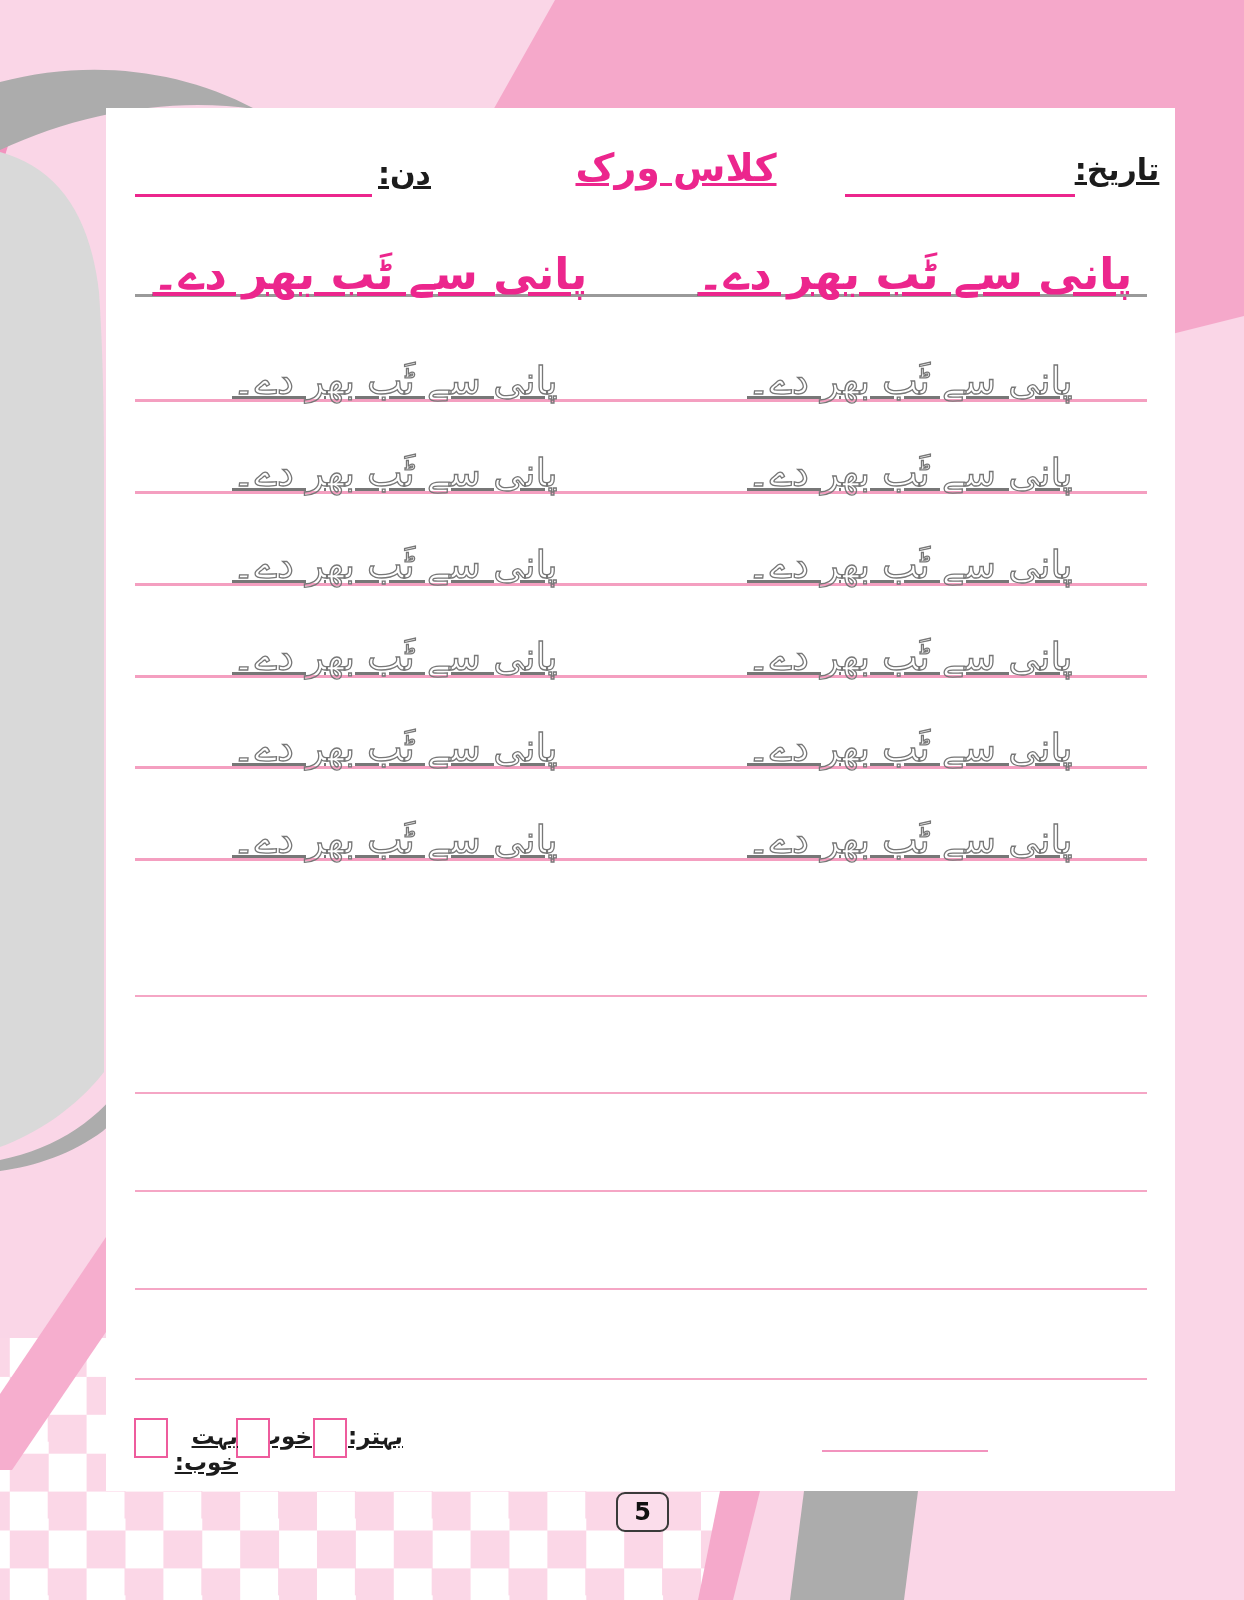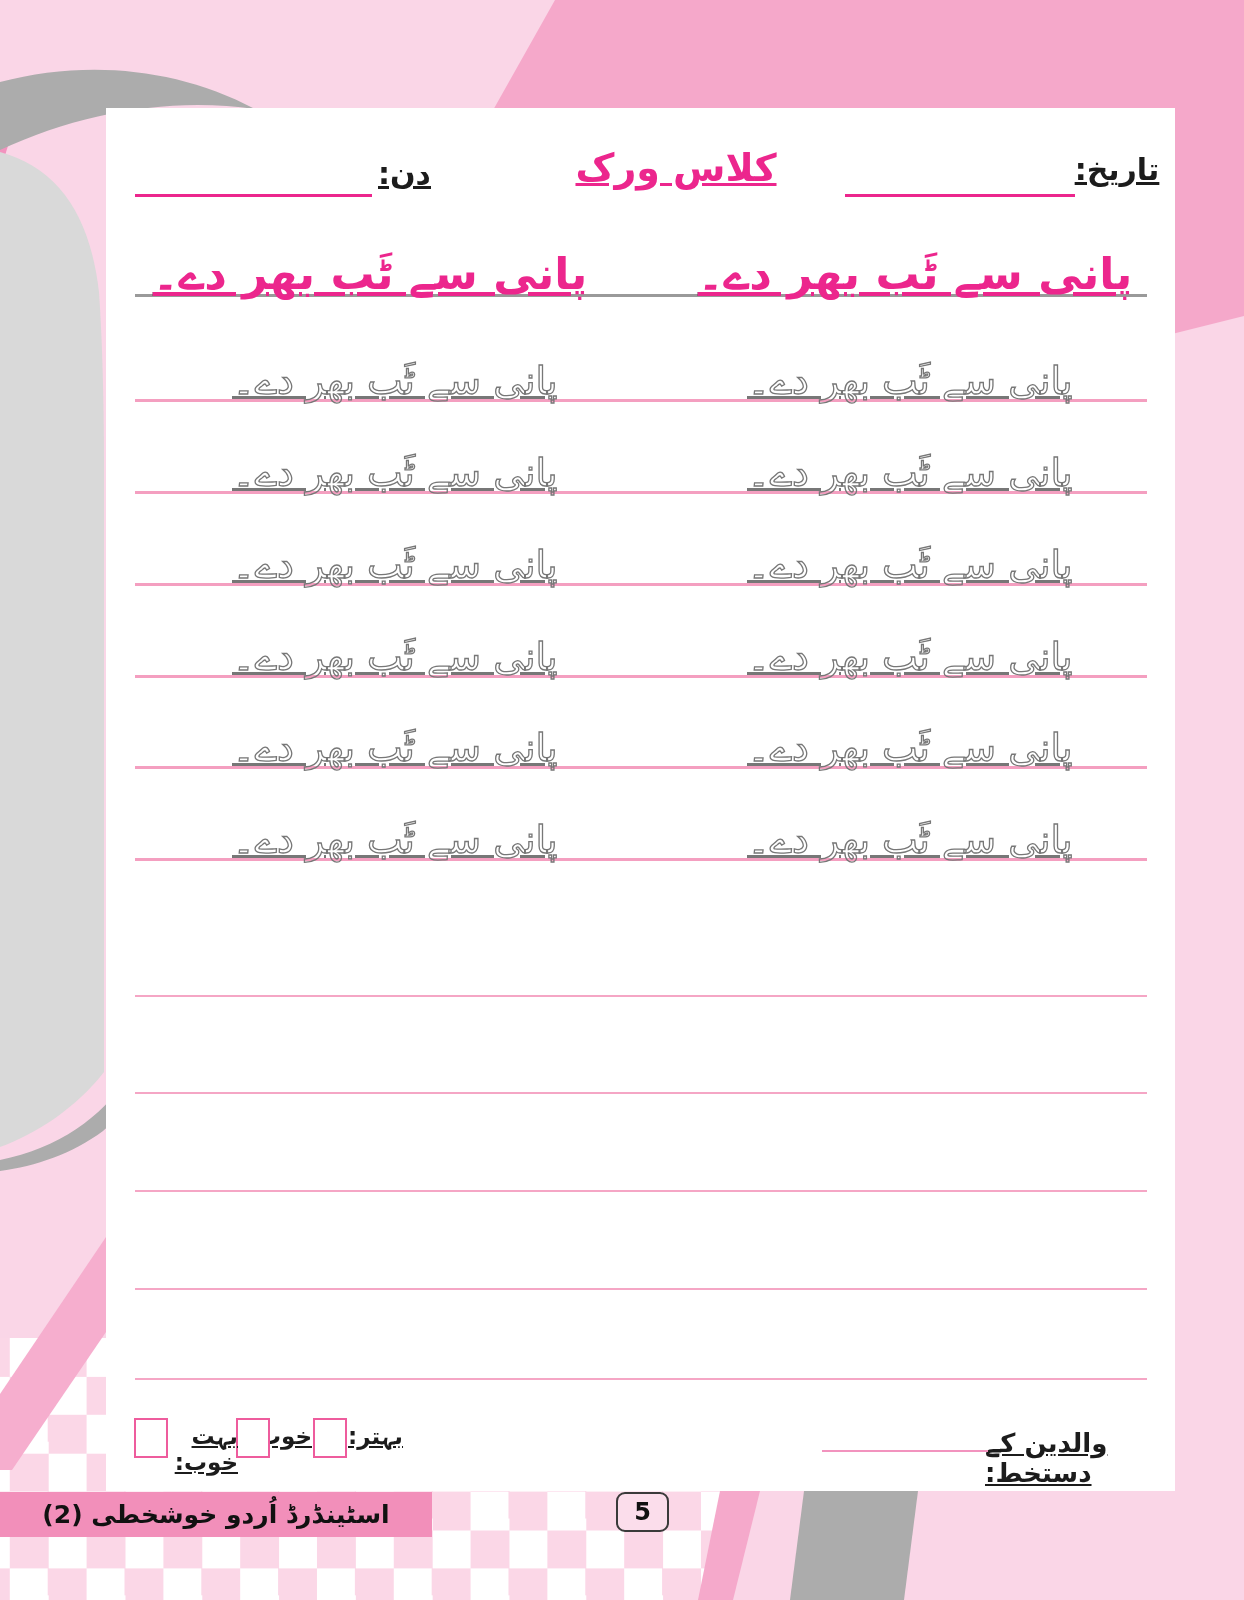--- a/index.html
+++ b/index.html
@@ -160,24 +160,20 @@
 
     <div class="abs urdu rating-label" style="left:348px;top:1423px;width:60px;text-align:left;">بہتر:</div>
     <div class="abs checkbox" style="left:313px;top:1418px;"></div>
 
     <div class="abs urdu rating-label" style="left:266px;top:1423px;width:46px;text-align:left;">خوب:</div>
     <div class="abs checkbox" style="left:236px;top:1418px;"></div>
 
     <div class="abs urdu rating-label" style="left:160px;top:1423px;width:78px;text-align:right;">بہت خوب:</div>
     <div class="abs checkbox" style="left:134px;top:1418px;"></div>
 
-    <div class="abs urdu sig-label" style="left:985px;top:1428px;width:175px;text-align:left;">والدین کے دستخط:</div>
     <div class="abs sig-line" style="left:822px;top:1450px;width:166px;"></div>
   </div>
 
-  <div class="abs overlay footer-bar">
-    <span class="urdu footer-title">اسٹینڈرڈ اُردو خوشخطی (2)</span>
-  </div>
   <div class="abs overlay page-num-box">
     <span>5</span>
   </div>
 
 </div>
 
 </body></html>

